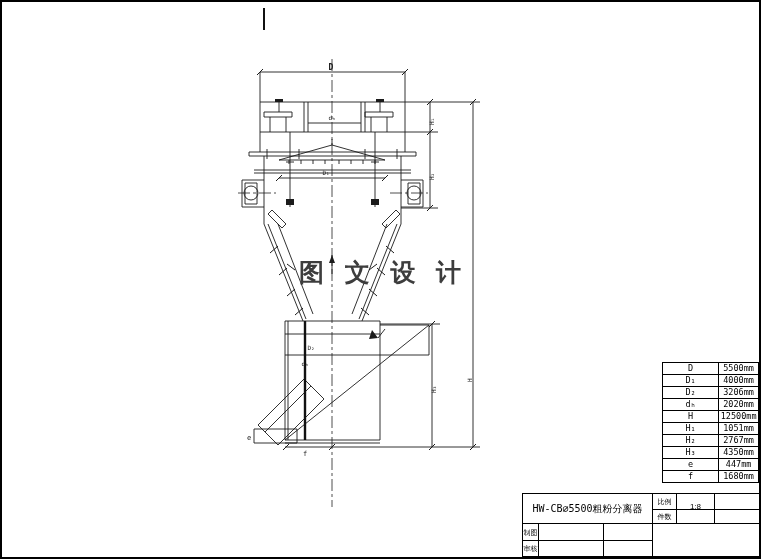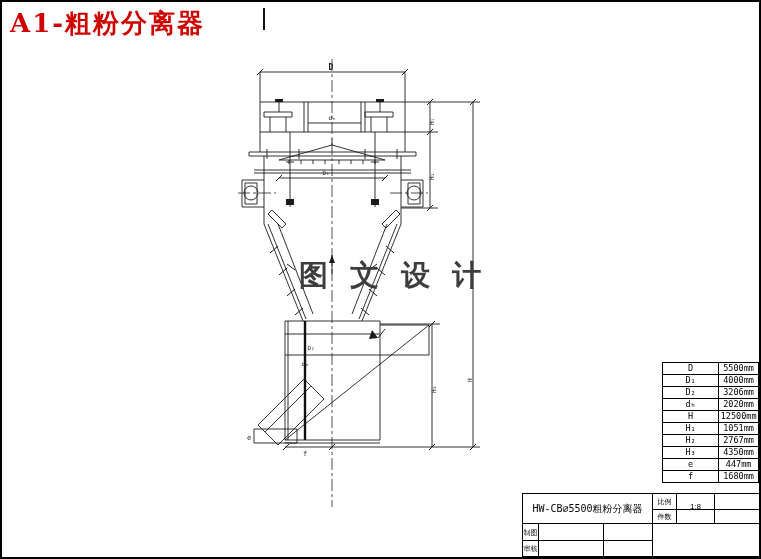--- a/index.html
+++ b/index.html
@@ -15,21 +15,21 @@
     font-weight:900; font-size:26px; letter-spacing:2px;
     color:#cf0000; white-space:nowrap;
   }
   .fold-mark {
     position:absolute; left:261px; top:6px; width:2px; height:22px; background:#111;
   }
   .drawing-svg { position:absolute; left:0; top:0; width:757px; height:555px; }
   .watermark {
     position:absolute; left:297px; top:254px;
     font-family:"DejaVu Serif", serif;
-    font-size:29px; font-weight:600; letter-spacing:6px;
+    font-size:25px; font-weight:600; letter-spacing:6px;
     color:#3d3d3d; white-space:nowrap;
   }
   
   .dim-table {
     position:absolute; left:660px; top:360px;
     border-collapse:collapse; table-layout:fixed;
     width:97px; background:#fff;
   }
   .dim-table td {
     border:1px solid #000; height:12px; padding:0;
@@ -49,21 +49,20 @@
   }
   .tb-title { font-family:"DejaVu Sans Mono", monospace; font-size:10px; letter-spacing:0; }
   .tb-small { font-size:7px; }
   svg text { fill:#1a1a1a; font-family:"DejaVu Sans Mono", monospace; }
 </style>
 </head>
 <body>
 
 <div class="page">
 
-  <div class="red-title">A1-粗粉分离器</div>
   <div class="fold-mark"></div>
 
   <svg class="drawing-svg" viewBox="0 0 757 555">
 
     <path d="M330,57 V505 M236,191 H274 M388,191 H426" fill="none" stroke="#222" stroke-width="0.8" stroke-dasharray="12 3 3 3"></path>
 
     <path fill="none" stroke="#1b1b1b" stroke-width="0.9" d="
       M258,70 H403 M258,70 V100 M403,70 V100
       M428,100 V130 M403,130 H436 M428,130 V206 M399,206 H436
       M430,322 V445 M378,322 H438 M471,100 V445 M283,445 H478

